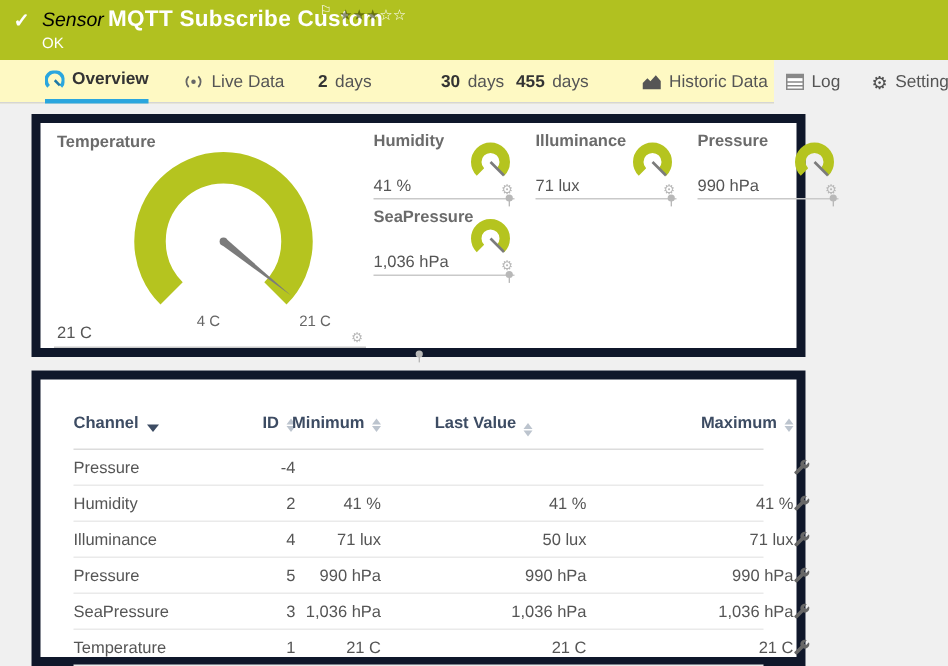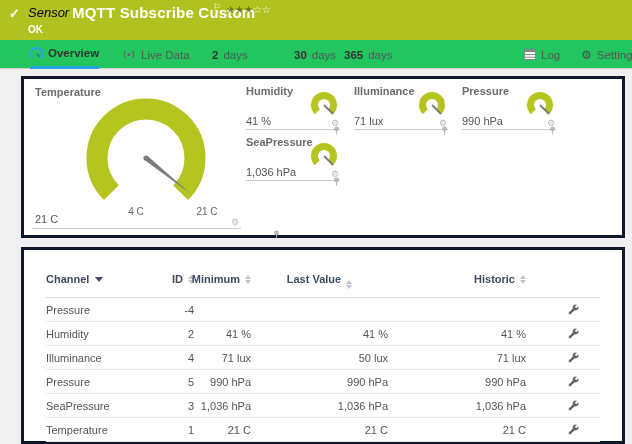--- a/index.html
+++ b/index.html
@@ -10,31 +10,31 @@
   }
   
   .topbar{position:absolute;left:0;top:0;width:632px;height:40px;background:#b1c120}
   .topbar .check{position:absolute;left:9px;top:6px;color:#fff;font-size:13px;font-weight:bold}
   .topbar .kind{position:absolute;left:28px;top:5px;color:#000000;font-style:italic;font-size:13px}
   .topbar .title{position:absolute;left:72px;top:4px;color:#fff;font-weight:bold;font-size:15px;letter-spacing:.2px}
   .topbar .flag{position:absolute;left:213px;top:2px;color:#fff;font-size:9px}
   .topbar .stars{position:absolute;left:226px;top:4px;font-size:10px}
   .stars .filled{color:rgba(40,48,0,.55)}
   .stars .empty{color:#fff}
-  .topbar .ok{position:absolute;left:28px;top:24px;color:#fff;font-weight:bold;font-size:10px}
-  
-  .tabbar{position:absolute;left:0;top:40px;width:632px;height:29px;background:#22c55e;border-bottom:1px solid #d5d5d5;box-sizing:border-box}
+  .topbar .ok{position:absolute;left:28px;top:24px;color:#fff;font-weight:normal;font-size:10px}
+  
+  .tabbar{position:absolute;left:0;top:40px;width:516px;height:29px;background:#fef9c3;border-bottom:1px solid #d5d5d5;box-sizing:border-box}
   .tab{position:absolute;top:0;height:29px;display:flex;align-items:center;gap:5px;font-size:11.5px;color:#555;box-sizing:border-box;cursor:pointer}
   .tab .num{font-weight:bold;color:#333}
   .tab.active{border-bottom:3px solid #2aa6de;color:#333;font-weight:bold}
   #tab-overview{left:30px}#tab-live{left:122px}#tab-2d{left:212px}#tab-30d{left:294px}
   #tab-365d{left:344px}#tab-historic{left:428px}#tab-log{left:524px}#tab-settings{left:581px}
   .gearglyph{font-size:12px;color:#4d4d4d;line-height:1}
   
-  .panel{position:absolute;left:21px;width:604px;background:#fff;border:3px solid #0f172a;box-sizing:border-box}
+  .panel{position:absolute;left:21px;width:516px;background:#fff;border:6px solid #0f172a;box-sizing:border-box}
   #gauges-panel{top:76px;height:162px}
   #table-panel{top:247px;height:197px}
   .tile-title{font-size:11px;font-weight:bold;color:#6b6b6b}
   .tile-value{font-size:11px;color:#555}
   .scale-label{position:absolute;font-size:10px;color:#666;transform:translateX(-50%);white-space:nowrap}
   .underline{position:absolute;left:0;right:0;border-top:1px solid #c9c9c9}
   .mini-icons{position:absolute;display:flex;align-items:center;gap:3px}
   .mini-gear{font-size:9px;color:#b8b8b8;line-height:1;cursor:pointer}
   
   .bigtile{position:absolute;left:9px;top:5px;width:212px;height:146px}
@@ -48,21 +48,21 @@
   .smalltile{position:relative;width:94px;height:45px;border-bottom:1px solid #c9c9c9}
   .smalltile .tile-title{position:absolute;left:0;top:1px}
   .smalltile svg{position:absolute;right:-1px;top:7px}
   .smalltile .tile-value{position:absolute;left:0;top:31px}
   .smalltile .mini-icons{right:1px;bottom:1px}
   
   .tbl{padding:0 22px}
   .trow{display:grid;grid-template-columns:105px 43px 57px 137px 138px auto;align-items:center;font-size:11px;color:#555;height:23px;border-bottom:1px solid #eaeaea}
   .thead{height:auto;padding:23px 0 8px;align-items:start;border-bottom:1px solid #dcdcdc;color:#3d4c63;font-weight:bold}
   .cell-r{text-align:right}
-  .hcell{display:flex;justify-content:flex-end;align-items:center}
+  .hcell{display:flex;justify-content:flex-end;align-items:flex-end}
   .hcell.left{justify-content:flex-start}
   .hcell.center{display:block;text-align:center;line-height:1.2}
   .sorticon{display:inline-flex;flex-direction:column;gap:1px;margin-left:5px;vertical-align:-1px;cursor:pointer}
   .sorticon i{width:0;height:0;border-left:3px solid transparent;border-right:3px solid transparent;display:block}
   .sorticon .up{border-bottom:4px solid #bcc4ce}
   .sorticon .dn{border-top:4px solid #bcc4ce}
   .caret-down{width:0;height:0;border-left:4px solid transparent;border-right:4px solid transparent;border-top:5px solid #3d4c63;display:inline-block;margin-left:6px;cursor:pointer}
   .wrench-cell{display:flex;justify-content:flex-end;padding-right:21px;cursor:pointer}
 </style>
 </head>
@@ -95,22 +95,28 @@
   </div>
   <div class="tab" id="tab-2d">
     <span class="num">2</span>
     <span>days</span>
   </div>
   <div class="tab" id="tab-30d">
     <span class="num">30</span>
     <span>days</span>
   </div>
   <div class="tab" id="tab-365d">
-    <span class="num">365</span>
+    <span class="num">455</span>
     <span>days</span>
+  </div>
+  <div class="tab" id="tab-historic">
+    <svg width="13" height="11" viewBox="0 0 13 11">
+      <path d="M0.5 10.5 V6.4 L3.6 3.2 L5.6 5.2 L9.2 1.2 L12.5 5 V10.5 Z" fill="#555"></path>
+    </svg>
+    <span>Historic Data</span>
   </div>
   <div class="tab" id="tab-log">
     <svg width="12" height="11" viewBox="0 0 12 11">
       <rect x="0.5" y="0.5" width="11" height="10" fill="#fff" stroke="#888"></rect>
       <rect x="0.5" y="0.5" width="11" height="2.6" fill="#888"></rect>
       <line x1="0.5" y1="5.6" x2="11.5" y2="5.6" stroke="#888"></line>
       <line x1="0.5" y1="8.2" x2="11.5" y2="8.2" stroke="#888"></line>
     </svg>
     <span>Log</span>
   </div>
@@ -229,21 +235,21 @@
             <i class="dn"></i>
           </span>
       </div>
       <div class="hcell center">
         <span style="display:inline;max-width:38px">Last Value</span><span class="sorticon">
             <i class="up"></i>
             <i class="dn"></i>
           </span>
       </div>
       <div class="hcell">
-        <span>Historic</span>
+        <span>Maximum</span>
         <span class="sorticon">
             <i class="up"></i>
             <i class="dn"></i>
           </span>
       </div>
       <div></div>
     </div>
 
     <div class="trow">
       <div>Pressure</div>

